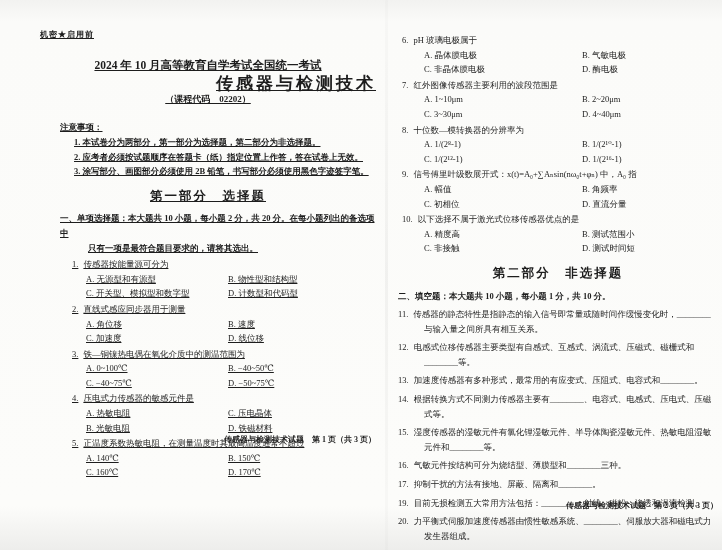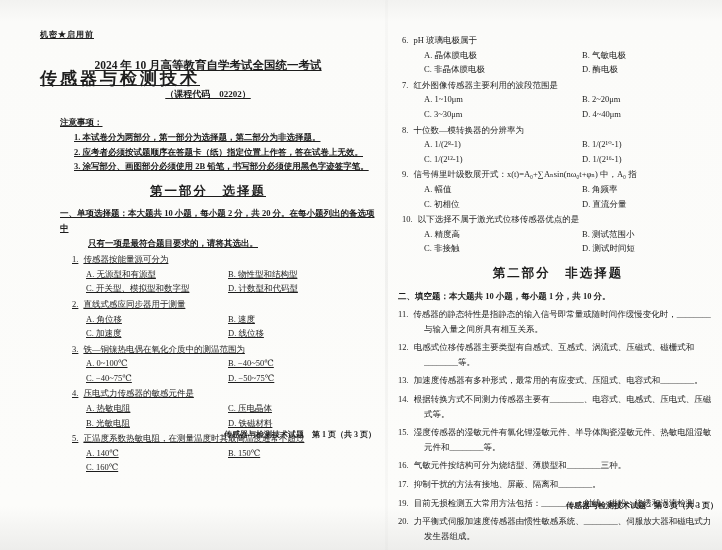--- a/index.html
+++ b/index.html
@@ -16,21 +16,21 @@
   .fold {
     position:absolute; left:385px; top:0; width:3px; height:100%;
     background:linear-gradient(180deg,rgba(0,0,0,0.015),rgba(0,0,0,0.045) 50%,rgba(0,0,0,0.015));
   }
   .col { position:absolute; font-size:8.5px; line-height:14.6px; }
   .col-left  { left:40px;  top:28px; width:336px;text-decoration:underline; }
   .col-right { left:398px; top:32px; width:320px; }
 
   .classified { font-size:8px; font-weight:bold; letter-spacing:1px; }
   .exam-title { margin-top:15px; text-align:center; font-size:11.5px; font-weight:bold; }
-  .subject-title { text-align:left; font-size:17px; font-weight:bold; letter-spacing:3px; }
+  .subject-title { margin-top:5px; text-align:right; font-size:17px; font-weight:bold; letter-spacing:3px; }
   .course-code { margin-top:0; text-align:center; font-size:9px; font-weight:bold; }
 
   .notice-head { margin-top:14px; padding-left:20px; font-weight:bold; }
   .notice { padding-left:34px; font-weight:bold; }
 
   .part-title { text-align:center; font-size:12.5px; font-weight:bold; letter-spacing:2px; margin-top:10px; margin-bottom:8px; }
   .intro-1 { padding-left:20px; font-weight:bold; }
   .intro-2 { padding-left:48px; font-weight:bold; margin-bottom:2px; }
   .intro-single { padding-left:0; font-weight:bold; margin-bottom:1px; }
 
@@ -111,20 +111,21 @@
         <span class="opt">D. 铁磁材料</span>
       </div>
     </div>
 
     <div class="q">
       <div class="stem"><span class="num">5.</span><span>正温度系数热敏电阻，在测量温度时其最高温度通常不超过</span></div>
       <div class="opts">
         <span class="opt">A. 140℃</span>
         <span class="opt">B. 150℃</span>
         <span class="opt">C. 160℃</span>
+        <span class="opt">D. 170℃</span>
       </div>
     </div>
 
     <div class="footer">传感器与检测技术试题　第 1 页（共 3 页）</div>
   </div>
 
   <div class="col col-right">
 
     <div class="q">
       <div class="stem"><span class="num">6.</span><span>pH 玻璃电极属于</span></div>

